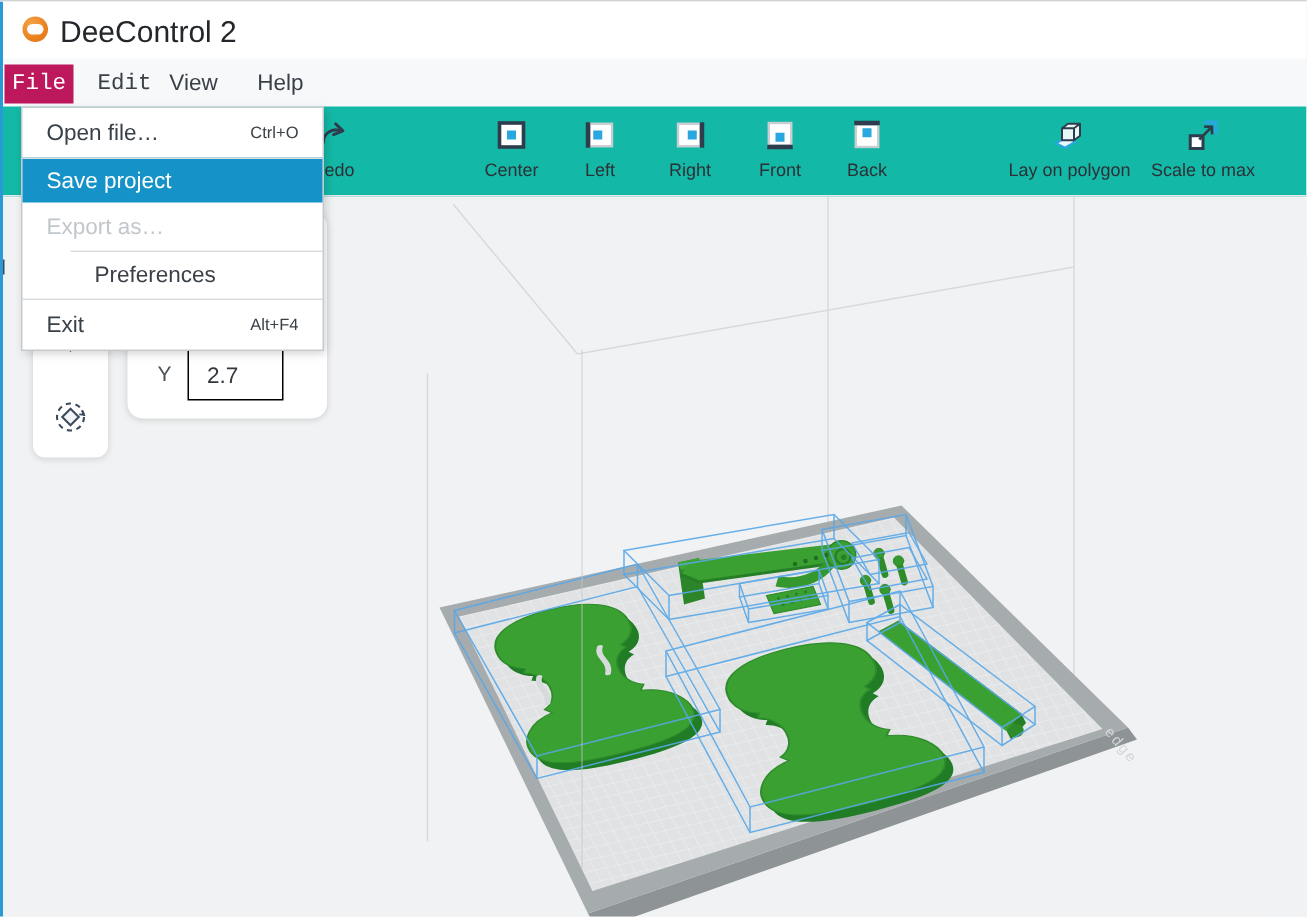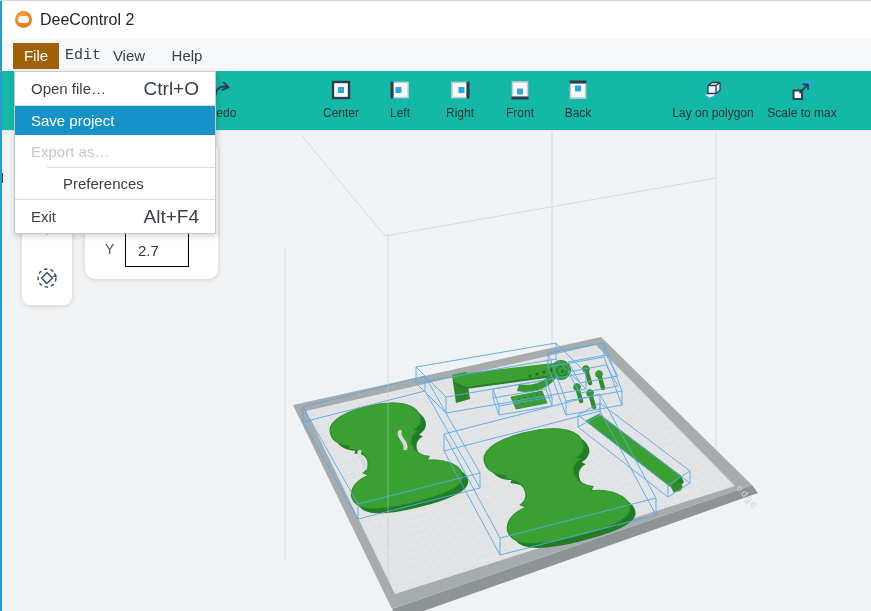--- a/index.html
+++ b/index.html
@@ -7,43 +7,43 @@
     width:871px;height:611px;position:relative;overflow:hidden;
     font-family:"Liberation Sans",sans-serif;background:#ffffff;
     border-top:1px solid #d0d4d7;box-sizing:border-box;
   }
   .left-edge{position:absolute;left:0;top:0;width:2px;height:611px;background:#2a9ad6;z-index:40;}
   
   .titlebar{position:absolute;left:0;top:0;width:871px;height:38px;background:#ffffff;z-index:5;}
   .app-icon{position:absolute;left:15px;top:10px;width:17px;height:17px;border-radius:50%;
     background:radial-gradient(circle at 35% 30%,#f6a245,#e87c1a 70%);}
   .app-icon::after{content:"";position:absolute;left:3px;top:5px;width:11px;height:7px;border-radius:5px;background:#fdfdfd;}
-  .app-title{position:absolute;left:40px;top:10px;font-size:16px;color:#23272b;}
+  .app-title{position:absolute;left:40px;top:10px;font-size:20px;color:#23272b;}
   
   .menubar{position:absolute;left:0;top:38px;width:871px;height:32px;background:#f7f8fa;z-index:5;}
   .mb-item{position:absolute;top:4px;height:26px;line-height:26px;text-align:center;font-size:15px;color:#3a4047;cursor:default;}
-  .mb-file{left:13px;width:46px;background:#a16207;color:#ffffff;}
+  .mb-file{left:3px;width:46px;background:#be185d;color:#ffffff;font-family:Liberation Mono, monospace;}
   .mb-edit{left:62px;width:42px;font-family:Liberation Mono, monospace;}
   .mb-view{left:106px;width:46px;}
   .mb-help{left:164px;width:46px;}
   
   .toolbar{position:absolute;left:0;top:70px;width:871px;height:60px;background:#14b8a6;border-bottom:1px solid #e4e6e8;z-index:5;box-sizing:border-box;}
   .tb-btn{position:absolute;top:7px;text-align:center;color:#2c3137;font-size:12px;cursor:default;}
   .tb-btn svg{display:block;margin:0 auto 4px auto;}
   
   .dropdown{position:absolute;left:14px;top:70px;width:202px;background:#ffffff;border:1px solid #c6cacd;
     box-shadow:1px 2px 6px rgba(0,0,0,.18);z-index:30;box-sizing:border-box;}
   .dd-item{display:flex;justify-content:space-between;align-items:center;padding:0 16px;font-size:15px;color:#3a4047;}
   .dd-open{height:33px;}
   .dd-save{height:29px;background:#1592c8;color:#ffffff;}
   .dd-export{height:32px;color:#c2c7cb;}
   .dd-pref{height:31px;border-top:1px solid #dadddf;margin-left:32px;}
   .dd-exit{height:33px;border-top:1px solid #dadddf;}
   .dd-sep{border-top:1px solid #dadddf;}
-  .dd-shortcut{font-size:19px;}
+  .dd-shortcut{font-size:11px;}
   
   .tool-card{position:absolute;left:22px;top:136px;width:50px;height:168px;background:#ffffff;border-radius:8px;
     box-shadow:0 1px 5px rgba(0,0,0,.14);z-index:10;}
   .tool-btn{position:absolute;left:12px;width:26px;height:26px;cursor:pointer;}
   .panel-card{position:absolute;left:85px;top:140px;width:133px;height:138px;background:#ffffff;border-radius:10px;
     box-shadow:0 1px 5px rgba(0,0,0,.14);z-index:10;}
   .axis-label{position:absolute;left:20px;top:100px;font-size:14px;color:#4a4f54;}
   .axis-input{position:absolute;width:64px;height:34px;border:1px solid #000000;border-radius:0;background:#ffffff;
     font-family:"Liberation Sans",sans-serif;font-size:15px;color:#33373b;padding:0 0 0 12px;box-sizing:border-box;outline:none;}
   .axis-input.xrow{left:40px;top:22px;}

